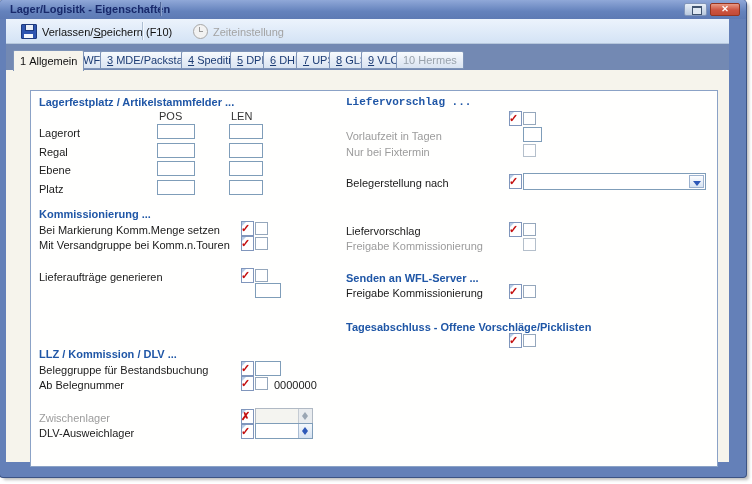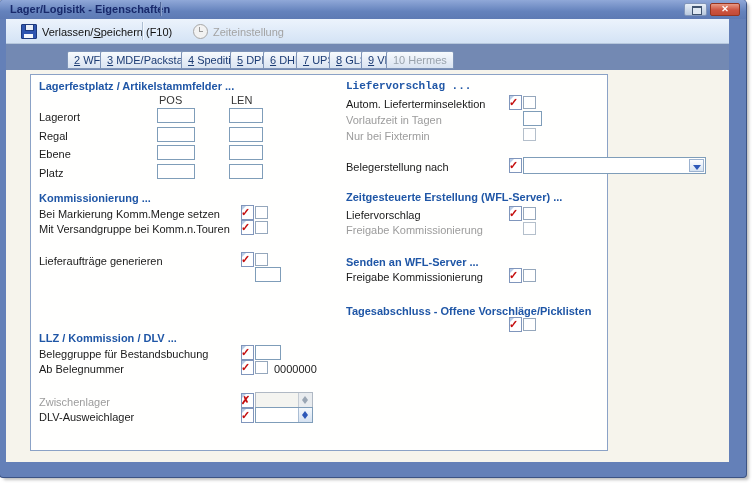--- a/index.html
+++ b/index.html
@@ -36,21 +36,21 @@
   
   .tabband{position:absolute;left:6px;top:44px;width:723px;height:26px;background:#7389b3;}
   .tab{position:absolute;bottom:1px;height:18px;box-sizing:border-box;padding:2px 6px 0 6px;
        background:linear-gradient(#f7fafd,#d9e3f1);border:1px solid #7e94b8;border-radius:2px 2px 0 0;
        color:#1c3c74;white-space:nowrap;cursor:default;}
   .tab .tl{margin-left:3px;}
   .tab.active{bottom:-1px;height:21px;padding-top:4px;background:#f6f4ec;border-bottom:none;color:#101010;z-index:3;}
   .tab.off{color:#98a2ac;}
   
   .page{position:absolute;left:6px;top:70px;width:723px;height:392px;background:#f6f4ec;}
-  .panel{position:absolute;left:24px;top:4px;width:578px;height:377px;background:#fffffe;border:1px solid #8ba2c6;box-sizing:border-box;padding-left:28px;}
+  .panel{position:absolute;left:24px;top:20px;width:688px;height:377px;background:#fffffe;border:1px solid #8ba2c6;box-sizing:border-box;padding-left:28px;}
   .fl{position:absolute;color:#1a1a1a;white-space:nowrap;}
   .fl.gray{color:#9c9c9c;}
   .sect{position:absolute;font-weight:bold;color:#1f56a6;white-space:nowrap;}
   .colh{position:absolute;color:#333;white-space:nowrap;}
   
   .ti{position:absolute;background:#fff;border:1px solid #7f9db9;box-sizing:border-box;padding:0 2px;
       font-family:"Liberation Sans",sans-serif;font-size:11px;}
   .cb{position:absolute;width:11px;height:11px;background:#fff;border:1px solid #95a7bc;}
   .cb.dis{border-color:#b4bfcb;}
   .ficon{position:absolute;width:11px;height:13px;background:#fff;border:1px solid #8096bc;}
@@ -94,29 +94,30 @@
       <span class="tool-label"><span>Verlassen/</span><span class="u">S</span><span>peichern (F10)</span></span>
     </div>
     <div class="tsep"></div>
     <div class="toolitem" style="left:143px;padding-left:44px;">
       <span class="clock"></span>
       <span class="tool-label gray">Zeiteinstellung</span>
     </div>
   </div>
 
   <div class="tabband">
+    <div class="tab active" style="left:7px;"><span class="tn">1</span><span class="tl">Allgemein</span></div>
     <div class="tab" style="left:61px;"><span class="tn u">2</span><span class="tl">WFL</span></div>
     <div class="tab" style="left:94px;"><span class="tn u">3</span><span class="tl">MDE/Packstation</span></div>
     <div class="tab" style="left:175px;"><span class="tn u">4</span><span class="tl">Spedition</span></div>
     <div class="tab" style="left:224px;"><span class="tn u">5</span><span class="tl">DPD</span></div>
     <div class="tab" style="left:257px;"><span class="tn u">6</span><span class="tl">DHL</span></div>
     <div class="tab" style="left:290px;"><span class="tn u">7</span><span class="tl">UPS</span></div>
     <div class="tab" style="left:323px;"><span class="tn u">8</span><span class="tl">GLS</span></div>
     <div class="tab" style="left:355px;"><span class="tn u">9</span><span class="tl">VLOG</span></div>
-    <div class="tab off" style="left:380px;"><span class="tn">10</span><span class="tl">Hermes</span></div>
+    <div class="tab off" style="left:390px;"><span class="tn">10</span><span class="tl">Hermes</span></div>
   </div>
 
   <div class="page">
     <div class="panel">
 
       <div class="sect" style="left:8px;top:5px;">Lagerfestplatz / Artikelstammfelder ...</div>
       <div class="colh" style="left:128px;top:19px;">POS</div>
       <div class="colh" style="left:200px;top:19px;">LEN</div>
 
       <div class="fl" style="left:8px;top:36px;">Lagerort</div>
@@ -169,37 +170,35 @@
         </div>
 
       <div class="fl" style="left:8px;top:336px;">DLV-Ausweichlager</div>
       <span class="ficon" style="left:210px;top:333px;"></span>
       <div class="spin" style="left:224px;top:332px;">
           <span class="sb"></span>
         </div>
 
       <div class="sect" style="left:315px;top:5px;font-family:Liberation Mono, monospace;">Liefervorschlag ...</div>
 
-      <div class="fl" style="left:315px;top:23px;">Autom. Lieferterminselektion</div>
       <span class="ficon" style="left:478px;top:20px;"></span>
       <span class="cb" style="left:492px;top:21px;"></span>
 
       <div class="fl gray" style="left:315px;top:39px;">Vorlaufzeit in Tagen</div>
       <input class="ti" style="left: 492px; top: 36px; width: 19px; height: 15px;">
 
       <div class="fl gray" style="left:315px;top:55px;">Nur bei Fixtermin</div>
       <span class="cb dis" style="left:492px;top:53px;"></span>
 
       <div class="fl" style="left:315px;top:86px;">Belegerstellung nach</div>
       <span class="ficon" style="left:478px;top:83px;"></span>
       <div class="dd" style="left:492px;top:82px;">
           <span class="db"></span>
         </div>
 
-      <div class="sect" style="left:315px;top:116px;">Zeitgesteuerte Erstellung (WFL-Server) ...</div>
 
       <div class="fl" style="left:315px;top:134px;">Liefervorschlag</div>
       <span class="ficon" style="left:478px;top:131px;"></span>
       <span class="cb" style="left:492px;top:132px;"></span>
 
       <div class="fl gray" style="left:315px;top:149px;">Freigabe Kommissionierung</div>
       <span class="cb dis" style="left:492px;top:147px;"></span>
 
       <div class="sect" style="left:315px;top:181px;">Senden an WFL-Server ...</div>
 

